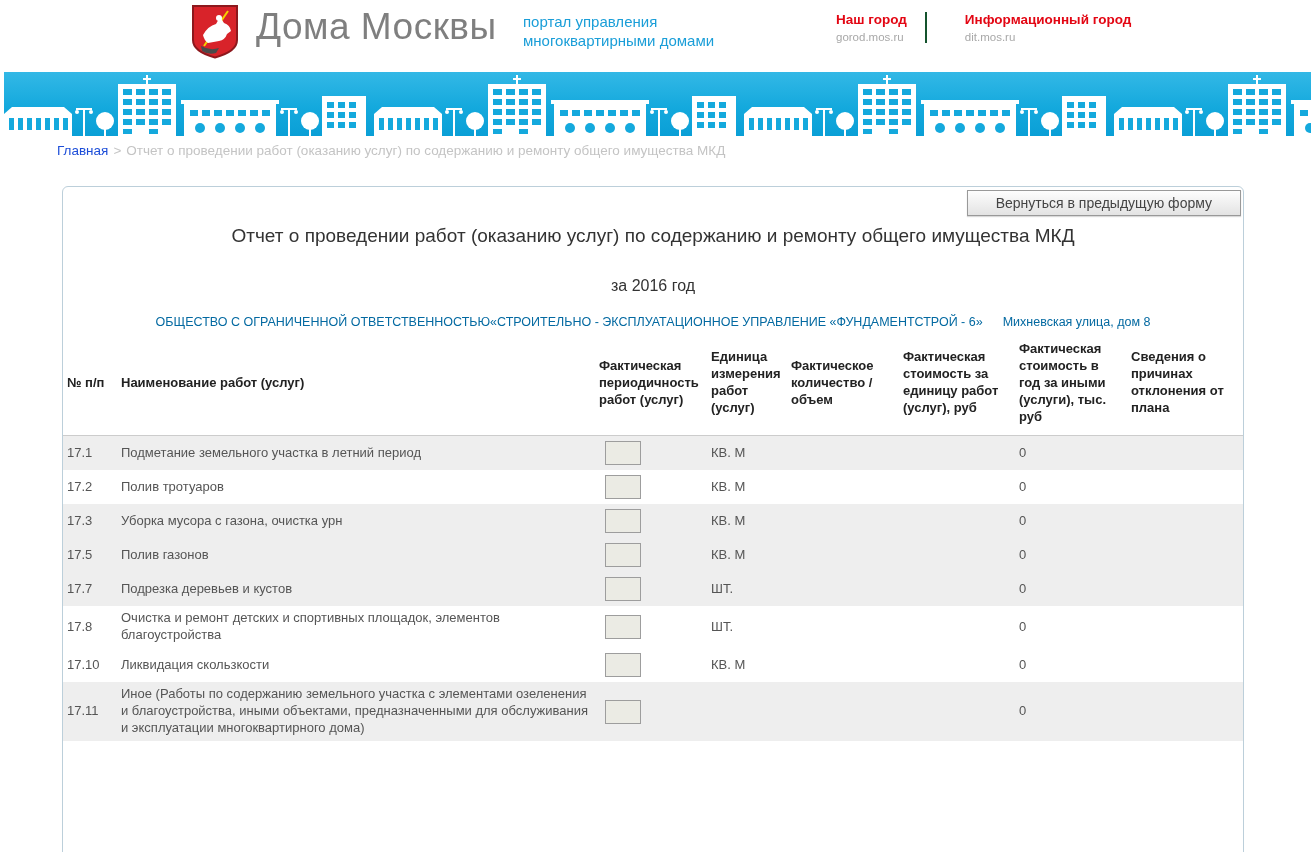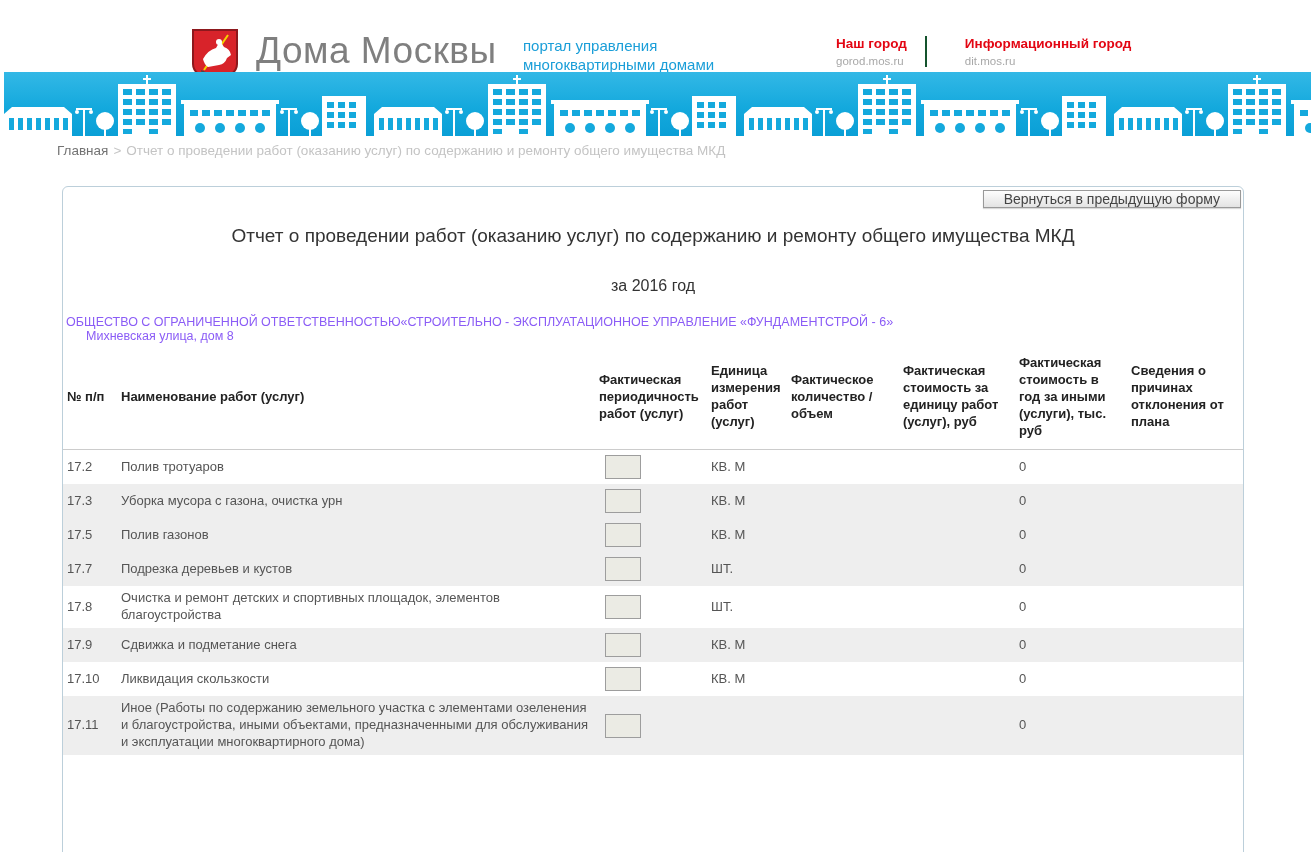--- a/index.html
+++ b/index.html
@@ -1,51 +1,51 @@
 <!DOCTYPE html>
 <html lang="ru"><head>
 <meta charset="utf-8">
 <style>
   * { margin:0; padding:0; box-sizing:border-box; }
   html,body { width:1315px; height:852px; overflow:hidden; background:#fff;
               font-family:"Liberation Sans", sans-serif; position:relative; }
 
   
-  .top-header { position:absolute; top:0; left:0; width:1285px; height:72px; background:#fff;margin-top:24px; }
+  .top-header { position:absolute; top:0; left:0; width:1285px; height:72px; background:#fff; }
   .emblem { position:absolute; left:191px; top:4px; width:48px; height:55px; }
   .brand-title { position:absolute; left:256px; top:6px; font-size:37px; color:#7f7f7f; letter-spacing:0.5px; }
   .brand-subtitle { position:absolute; left:523px; top:13px; font-size:15px; line-height:1.25;
                     color:#1a9ed8; }
   .gov-links { position:absolute; left:818px; top:12px; display:flex; align-items:flex-start; }
   .gov-link { padding:0 18px; cursor:pointer; }
   .gov-link + .gov-link { border-left:2px solid #14532d;padding-left:38px; }
   .gov-link .t { font-size:13.5px; font-weight:bold; color:#e30613; white-space:nowrap; }
   .gov-link .s { font-size:11.5px; color:#a8a8a8; margin-top:4px; }
 
   
   .city-banner { position:absolute; top:72px; left:4px; width:1307px; height:64px;
                  background:linear-gradient(180deg,#33b8e6 0%,#14a9dd 55%,#0a9fd6 100%); overflow:hidden; }
   .city-banner svg { position:absolute; bottom:0; left:0; }
 
   
   .breadcrumb { position:absolute; top:143px; left:57px; font-size:13.5px; color:#c4c4c4; }
-  .breadcrumb .home { color:#737373; cursor:pointer;margin-top:17px; }
+  .breadcrumb .home { color:#1d4ed8; cursor:pointer;margin-top:17px; }
   .breadcrumb .sep { margin:0 5px; }
 
   
   .panel { position:absolute; top:186px; left:62px; width:1182px; height:690px;
            background:#fff; border:1px solid #bccfda; border-radius:6px; overflow:hidden; }
-  .back-button { position:absolute; top:3px; right:2px; height:18px; padding:0 20px;
+  .back-button { position:absolute; top:3px; right:2px; height:26px; padding:0 28px;
                  font-family:"Liberation Sans",sans-serif; font-size:14px; color:#444;
                  background:linear-gradient(180deg,#fdfdfd,#e3e3e3); border:1px solid #999;
                  box-shadow:0 1px 1px rgba(0,0,0,.15); cursor:pointer; }
   .report-title { margin-top:38px; text-align:center; font-size:19px; color:#333; }
   .report-period { margin-top:30px; text-align:center; font-size:16px; color:#333; }
   .org-row { display:flex; justify-content:center; margin-top:20px; padding:0 3px;
-             font-size:12.5px; color:#8b5cf6;flex-direction:column; }
+             font-size:12.5px; color:#0369a1; }
   .org-row .addr { white-space:nowrap; margin-left:20px; }
 
   
   table.report { width:1180px; margin-top:6px; border-collapse:collapse; table-layout:fixed;
                  font-size:13px; color:#555; }
   col.c1{width:56px} col.c2{width:478px} col.c3{width:112px} col.c4{width:80px}
   col.c5{width:112px} col.c6{width:116px} col.c7{width:112px} col.c8{width:114px}
   thead th { font-size:13px; font-weight:bold; color:#222; text-align:left; vertical-align:middle;
              line-height:1.3; padding:6px 8px 10px 2px; border-bottom:1px solid #ccc; }
   thead th:first-child { padding-left:4px; }
@@ -199,20 +199,32 @@
         <th>Фактическая периодичность работ (услуг)</th>
         <th>Единица измерения работ (услуг)</th>
         <th>Фактическое количество / объем</th>
         <th>Фактическая стоимость за единицу работ (услуг), руб</th>
         <th>Фактическая стоимость в год за иными (услуги), тыс. руб</th>
         <th>Сведения о причинах отклонения от плана</th>
       </tr>
     </thead>
     <tbody>
 
+      <tr class="row-gray">
+    <td>17.1</td>
+    <td>Подметание земельного участка в летний период</td>
+    <td>
+      <input class="mini-input" value="" style="">
+    </td>
+    <td>КВ. М</td>
+    <td></td>
+    <td></td>
+    <td>0</td>
+    <td></td>
+  </tr>
         <tr class="row-white">
     <td>17.2</td>
     <td>Полив тротуаров</td>
     <td>
       <input class="mini-input" value="" style="">
     </td>
     <td>КВ. М</td>
     <td></td>
     <td></td>
     <td>0</td>
@@ -259,32 +271,20 @@
     <td>Очистка и ремонт детских и спортивных площадок, элементов благоустройства</td>
     <td>
       <input class="mini-input" value="" style="">
     </td>
     <td>ШТ.</td>
     <td></td>
     <td></td>
     <td>0</td>
     <td></td>
   </tr>
-        <tr class="row-gray">
-    <td>17.9</td>
-    <td>Сдвижка и подметание снега</td>
-    <td>
-      <input class="mini-input" value="" style="">
-    </td>
-    <td>КВ. М</td>
-    <td></td>
-    <td></td>
-    <td>0</td>
-    <td></td>
-  </tr>
         <tr class="row-white">
     <td>17.10</td>
     <td>Ликвидация скользкости</td>
     <td>
       <input class="mini-input" value="" style="">
     </td>
     <td>КВ. М</td>
     <td></td>
     <td></td>
     <td>0</td>

